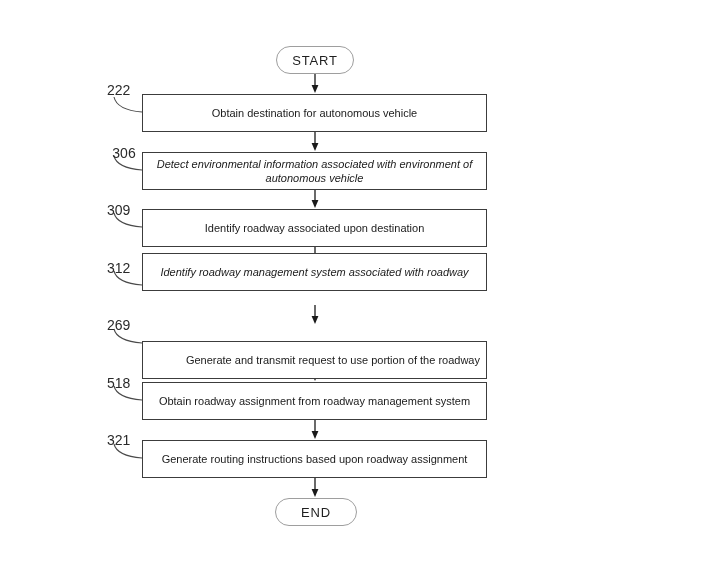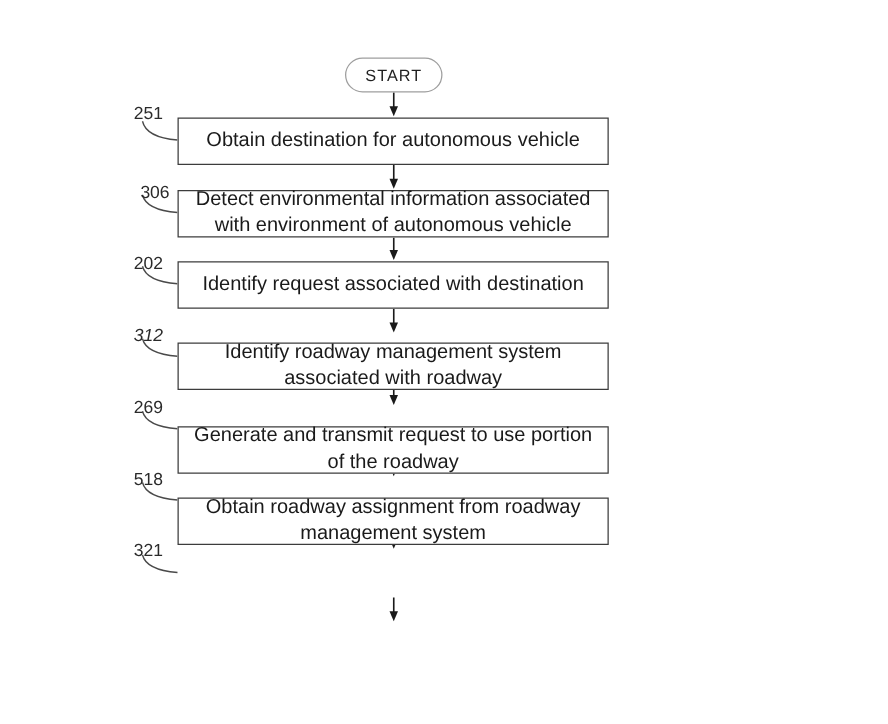--- a/index.html
+++ b/index.html
@@ -34,21 +34,21 @@
     left: 142px;
     width: 345px;
     height: 38px;
     box-sizing: border-box;
     border: 1.4px solid #3c3c3c;
     background: #ffffff;
     display: flex;
     align-items: center;
     justify-content: center;
     text-align: center;
-    font-size: 16px;
+    font-size: 11px;
     line-height: 1.3;
     padding: 0 6px;
     color: #1a1a1a;
   }
   .ref-label {
     position: absolute;
     left: 107px;
     width: 34px;
     font-size: 14px;
     color: #2a2a2a;
@@ -119,46 +119,50 @@
     <path class="leader" d="M 114 156 Q 117 168 142 170"></path>
     <path class="leader" d="M 114 213 Q 117 225 142 227"></path>
     <path class="leader" d="M 114 271 Q 117 283 142 285"></path>
     <path class="leader" d="M 114 329 Q 117 341 142 343"></path>
     <path class="leader" d="M 114 386 Q 117 398 142 400"></path>
     <path class="leader" d="M 114 444 Q 117 456 142 458"></path>
   </svg>
 
   <div class="terminal" style="left:276px; top:46px; width:78px; height:28px;">START</div>
 
-  <div class="ref-label" style="top:82px;">251</div>
+  <div class="ref-label" style="top:82px;">222</div>
   <div class="step-box" style="top:94px;">
     <span>Obtain destination for autonomous vehicle</span>
   </div>
 
   <div class="ref-label" style="top:145px;text-align:center;">306</div>
-  <div class="step-box" style="top:152px;">
+  <div class="step-box" style="top:152px;font-style:italic;">
     <span>Detect environmental information associated with environment of autonomous vehicle</span>
   </div>
 
-  <div class="ref-label" style="top:202px;">202</div>
+  <div class="ref-label" style="top:202px;">309</div>
   <div class="step-box" style="top:209px;">
-    <span>Identify request associated with destination</span>
+    <span>Identify roadway associated upon destination</span>
   </div>
 
-  <div class="ref-label" style="top:260px;font-style:italic;">312</div>
-  <div class="step-box" style="top:274px;">
+  <div class="ref-label" style="top:260px;">312</div>
+  <div class="step-box" style="top:253px;font-style:italic;">
     <span>Identify roadway management system associated with roadway</span>
   </div>
 
   <div class="ref-label" style="top:317px;">269</div>
   <div class="step-box" style="top:341px;justify-content:flex-end;">
     <span>Generate and transmit request to use portion of the roadway</span>
   </div>
 
   <div class="ref-label" style="top:375px;">518</div>
-  <div class="step-box" style="top:398px;">
+  <div class="step-box" style="top:382px;">
     <span>Obtain roadway assignment from roadway management system</span>
   </div>
 
   <div class="ref-label" style="top:432px;">321</div>
+  <div class="step-box" style="top:440px;">
+    <span>Generate routing instructions based upon roadway assignment</span>
+  </div>
 
+  <div class="terminal" style="left:275px; top:498px; width:82px; height:28px;">END</div>
 
 </div>
 
 </body></html>

